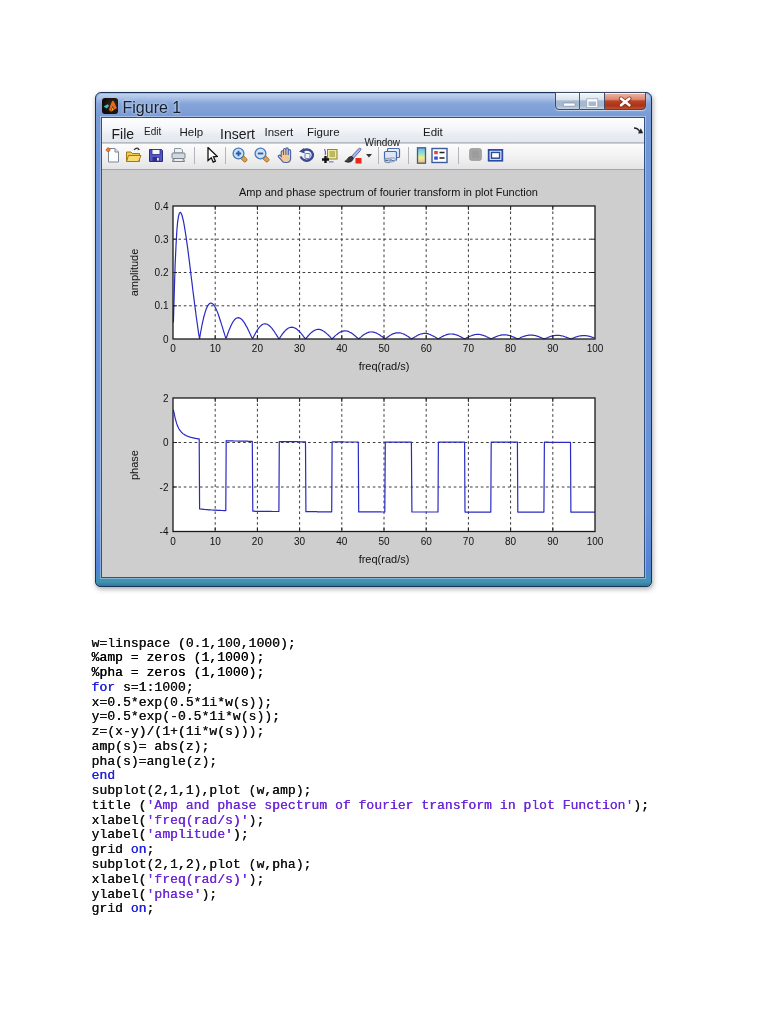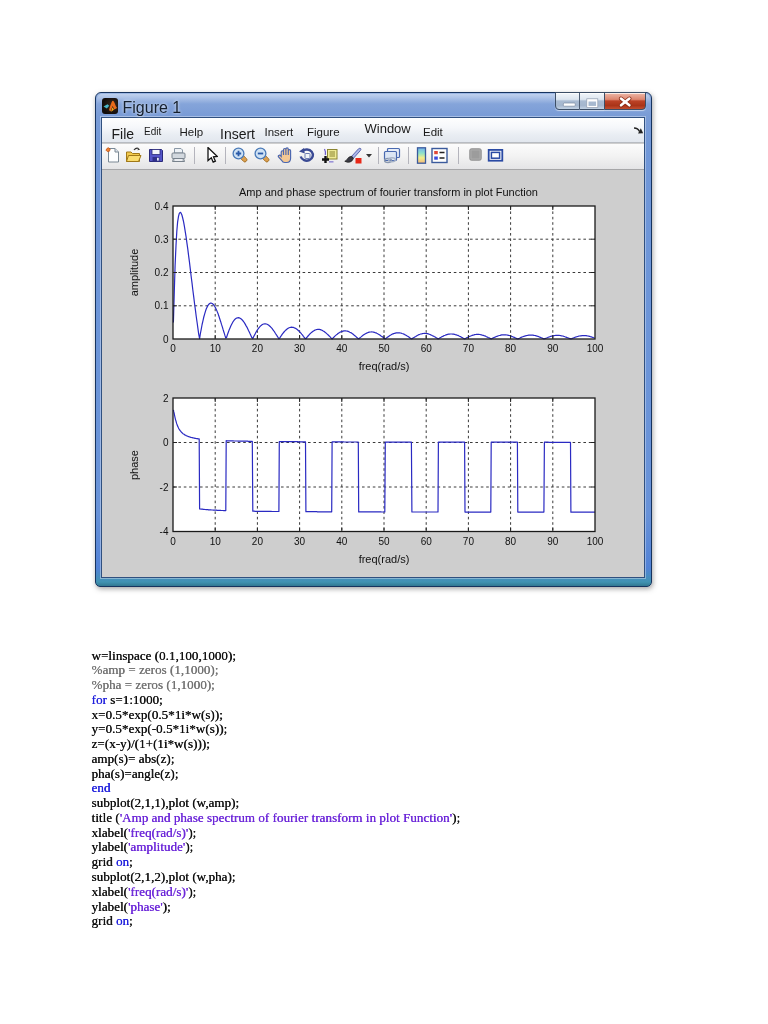--- a/index.html
+++ b/index.html
@@ -25,23 +25,23 @@
   background:radial-gradient(circle at 65% 45%, #3a2a20 0%, #120d0a 70%); overflow:hidden; }
 #ttext { left:122.5px; top:99px; font-size:16px; color:#15202e; text-shadow:0 0 3px rgba(255,255,255,.9); }
 .wbtn { position:absolute; top:92px; height:18px; border:1px solid #3c4e66; box-shadow:0 1px 1px rgba(255,255,255,.55), inset 0 1px 0 rgba(255,255,255,.7); }
 #bmin { left:555px; width:25px; border-radius:0 0 0 4px;
   background:linear-gradient(180deg,#f2f6fa 0,#dce5ef 40%,#a9bbd2 50%,#a5b7ce 78%,#c2d2e4 100%); }
 #bmax { left:580px; width:24px; border-left:none; border-right:none;
   background:linear-gradient(180deg,#f2f6fa 0,#dce5ef 40%,#a9bbd2 50%,#a5b7ce 78%,#c2d2e4 100%); }
 #bclose { left:604px; width:42px; border-radius:0 0 4px 0;
   background:linear-gradient(180deg,#eeb9a9 0,#dd8670 40%,#bc4226 50%,#aa3418 78%,#c24e30 100%); }
 .wbtn svg { position:absolute; left:0; top:0; }
-#code { left:91.5px; top:636.5px; font-family:Liberation Serif, serif;
-  font-size:13px; line-height:14.77px; color:#111; white-space:pre; font-weight:400; letter-spacing:0.05px; text-shadow:0.3px 0 0 currentColor;margin-top:12px; }
-#code .c { color:#737373; }
+#code { left:91.5px; top:636.5px; font-family:Liberation Mono, monospace;
+  font-size:13px; line-height:14.77px; color:#111; white-space:pre; font-weight:400; letter-spacing:0.05px; text-shadow:0.3px 0 0 currentColor; }
+#code .c { color:#000000; }
 #code .k { color:#2121dd;text-align:right; }
 #code .s { color:#6d28d9; }
 </style></head>
 <body>
 <div id="page">
 <div id="win"></div>
 <div id="client"></div>
 <div id="menubar"></div>
 <div id="toolbar"></div>
 <div id="figarea"></div>
@@ -159,21 +159,21 @@
       <text class="lb" x="37" y="103.5" text-anchor="middle" transform="rotate(-90 37 103.5)">amplitude</text>
       <text class="lb" x="37" y="296" text-anchor="middle" transform="rotate(-90 37 296)">phase</text>
     </svg>
 <div id="menuitems" style="left:0;top:0;width:0;height:0">
       <span style="position:absolute;left:111.5px;top:125.5px;font-size:14px;color:#1a1a1a">File</span>
       <span style="position:absolute;left:144px;top:125.5px;font-size:10px;color:#1a1a1a">Edit</span>
       <span style="position:absolute;left:179.5px;top:125.5px;font-size:11.5px;color:#1a1a1a">Help</span>
       <span style="position:absolute;left:220px;top:125.5px;font-size:14px;color:#1a1a1a">Insert</span>
       <span style="position:absolute;left:264.5px;top:125.5px;font-size:11.5px;color:#1a1a1a">Insert</span>
       <span style="position:absolute;left:307px;top:125.5px;font-size:11.5px;color:#1a1a1a">Figure</span>
-      <span style="position:absolute;left:364.5px;top:121px;font-size:13px;color:#1a1a1a">Window</span>
+      <span style="position:absolute;left:364.5px;top:137px;font-size:10px;color:#1a1a1a">Window</span>
       <span style="position:absolute;left:423px;top:125.5px;font-size:11.5px;color:#1a1a1a">Edit</span>
       <svg style="position:absolute;left:633px;top:124.5px" width="11" height="11" viewBox="0 0 11 11">
         <path d="M1 3 q4 0 5.5 3.5" fill="none" stroke="#222" stroke-width="1.4"></path>
         <path d="M8.5 3.5 L9.5 9 L4.5 8 Z" fill="#222" transform="rotate(-14 7 6)"></path>
       </svg>
     </div>
 <div id="ticon"><svg width="16" height="16" viewBox="0 0 16 16">
 <path d="M1.5 8.5 L5.5 6.2 L7.2 7.8 L4.8 10.6 Z" fill="#4ab8c8"></path>
 <path d="M7 12 q1.4-5 2.6-7.8 q0.9-2 1.8-1.3 q0.8 0.6 1.3 2.4 q0.9 3 2.4 4.7 l-2.7 1.6 q-1.1-1.9-1.7-3.8 q-1 2.8-2.2 5.6 Z" fill="#e86a1a"></path>
 <path d="M9 13.8 q0.8-2.6 1.4-4.6 l1.6 2.4 q-1.2 1.6-3 2.2" fill="#f2a818"></path>

